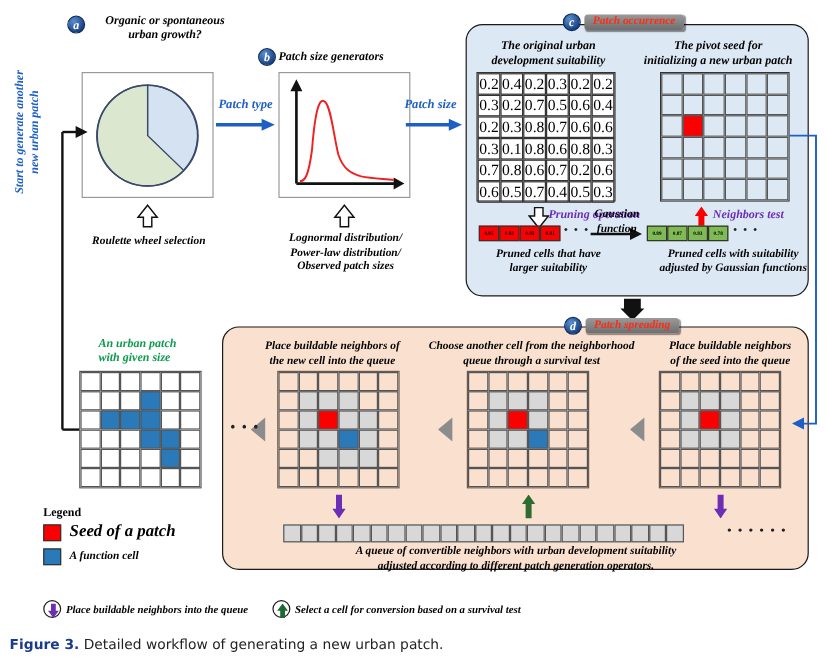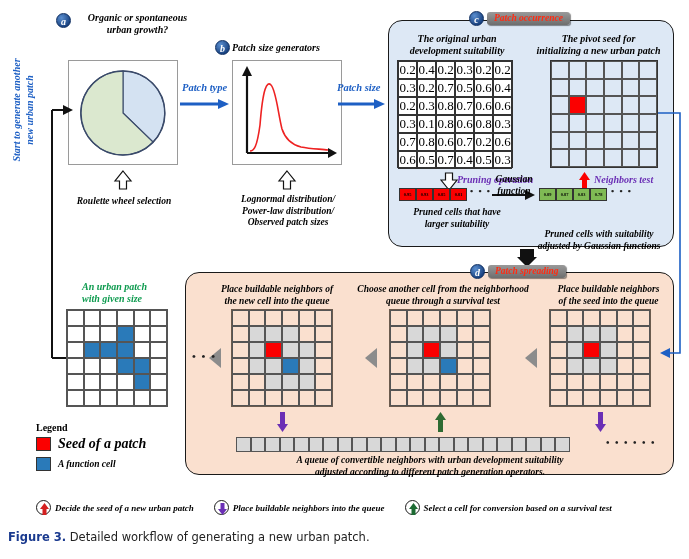--- a/index.html
+++ b/index.html
@@ -247,21 +247,21 @@
 
 <div class="abs strip" id="adjusted-strip" style="left:539px;top:188px;">
     <div class="green-cell">0.89</div>
     <div class="green-cell">0.87</div>
     <div class="green-cell">0.83</div>
     <div class="green-cell">0.78</div>
   </div>
 <div class="abs dots" style="left:611px;top:186px;font-size:9px;">• • •</div>
 
 <div class="abs cap" id="panel-c-left-caption" style="left:392px;top:207px;width:130px;">Pruned cells that have<br>larger suitability</div>
-<div class="abs cap" id="panel-c-right-caption" style="left:526px;top:207px;width:146px;margin-top:22px;">Pruned cells with suitability<br>adjusted by Gaussian functions</div>
+<div class="abs cap" id="panel-c-right-caption" style="left:538px;top:207px;width:146px;">Pruned cells with suitability<br>adjusted by Gaussian functions</div>
 
 <svg class="abs" style="left:516px;top:248px;" width="22" height="20">
   <path d="M4 1 L18 1 L18 9 L21 9 L11 19 L1 9 L4 9 Z" fill="#111"></path>
 </svg>
 
 <div class="abs round-peach" style="left:185px;top:272px;width:489px;height:203px;"></div>
 <div class="abs" style="left:470px;top:264px;display:flex;align-items:center;gap:3px;">
   <div class="badge-circle">d</div>
   <div class="badge-pill">Patch spreading</div>
 </div>
@@ -500,28 +500,20 @@
         <div class="it" style="font-size: 14px;">Seed of a patch</div>
       </div>
       <div style="display: flex; align-items: center; gap: 7px; margin-bottom: 5px;">
         <div class="sw" style="background: rgb(42, 122, 185);"></div>
         <div class="it" style="font-size: 9.5px;">A function cell</div>
       </div>
     </div>
 </div>
 
 <div class="abs" id="legend-actions" style="left:36px;top:500px;display:flex;align-items:center;gap:20px;">
-    <div style="display: flex; align-items: center; gap: 4px;">
-      <div class="cicon">
-        <svg width="11" height="12">
-          <path d="M5.5 0 L10 6 L7.5 6 L7.5 12 L3.5 12 L3.5 6 L1 6 Z" fill="#d42020"></path>
-        </svg>
-      </div>
-      <div class="it" style="font-size: 9px;">Decide the seed of a new urban patch</div>
-    </div>
     <div style="display: flex; align-items: center; gap: 4px;">
       <div class="cicon">
         <svg width="11" height="12">
           <path d="M5.5 12 L1 6 L3.5 6 L3.5 0 L7.5 0 L7.5 6 L10 6 Z" fill="#6b2fb5"></path>
         </svg>
       </div>
       <div class="it" style="font-size: 9px;">Place buildable neighbors into the queue</div>
     </div>
     <div style="display: flex; align-items: center; gap: 4px;">
       <div class="cicon">

